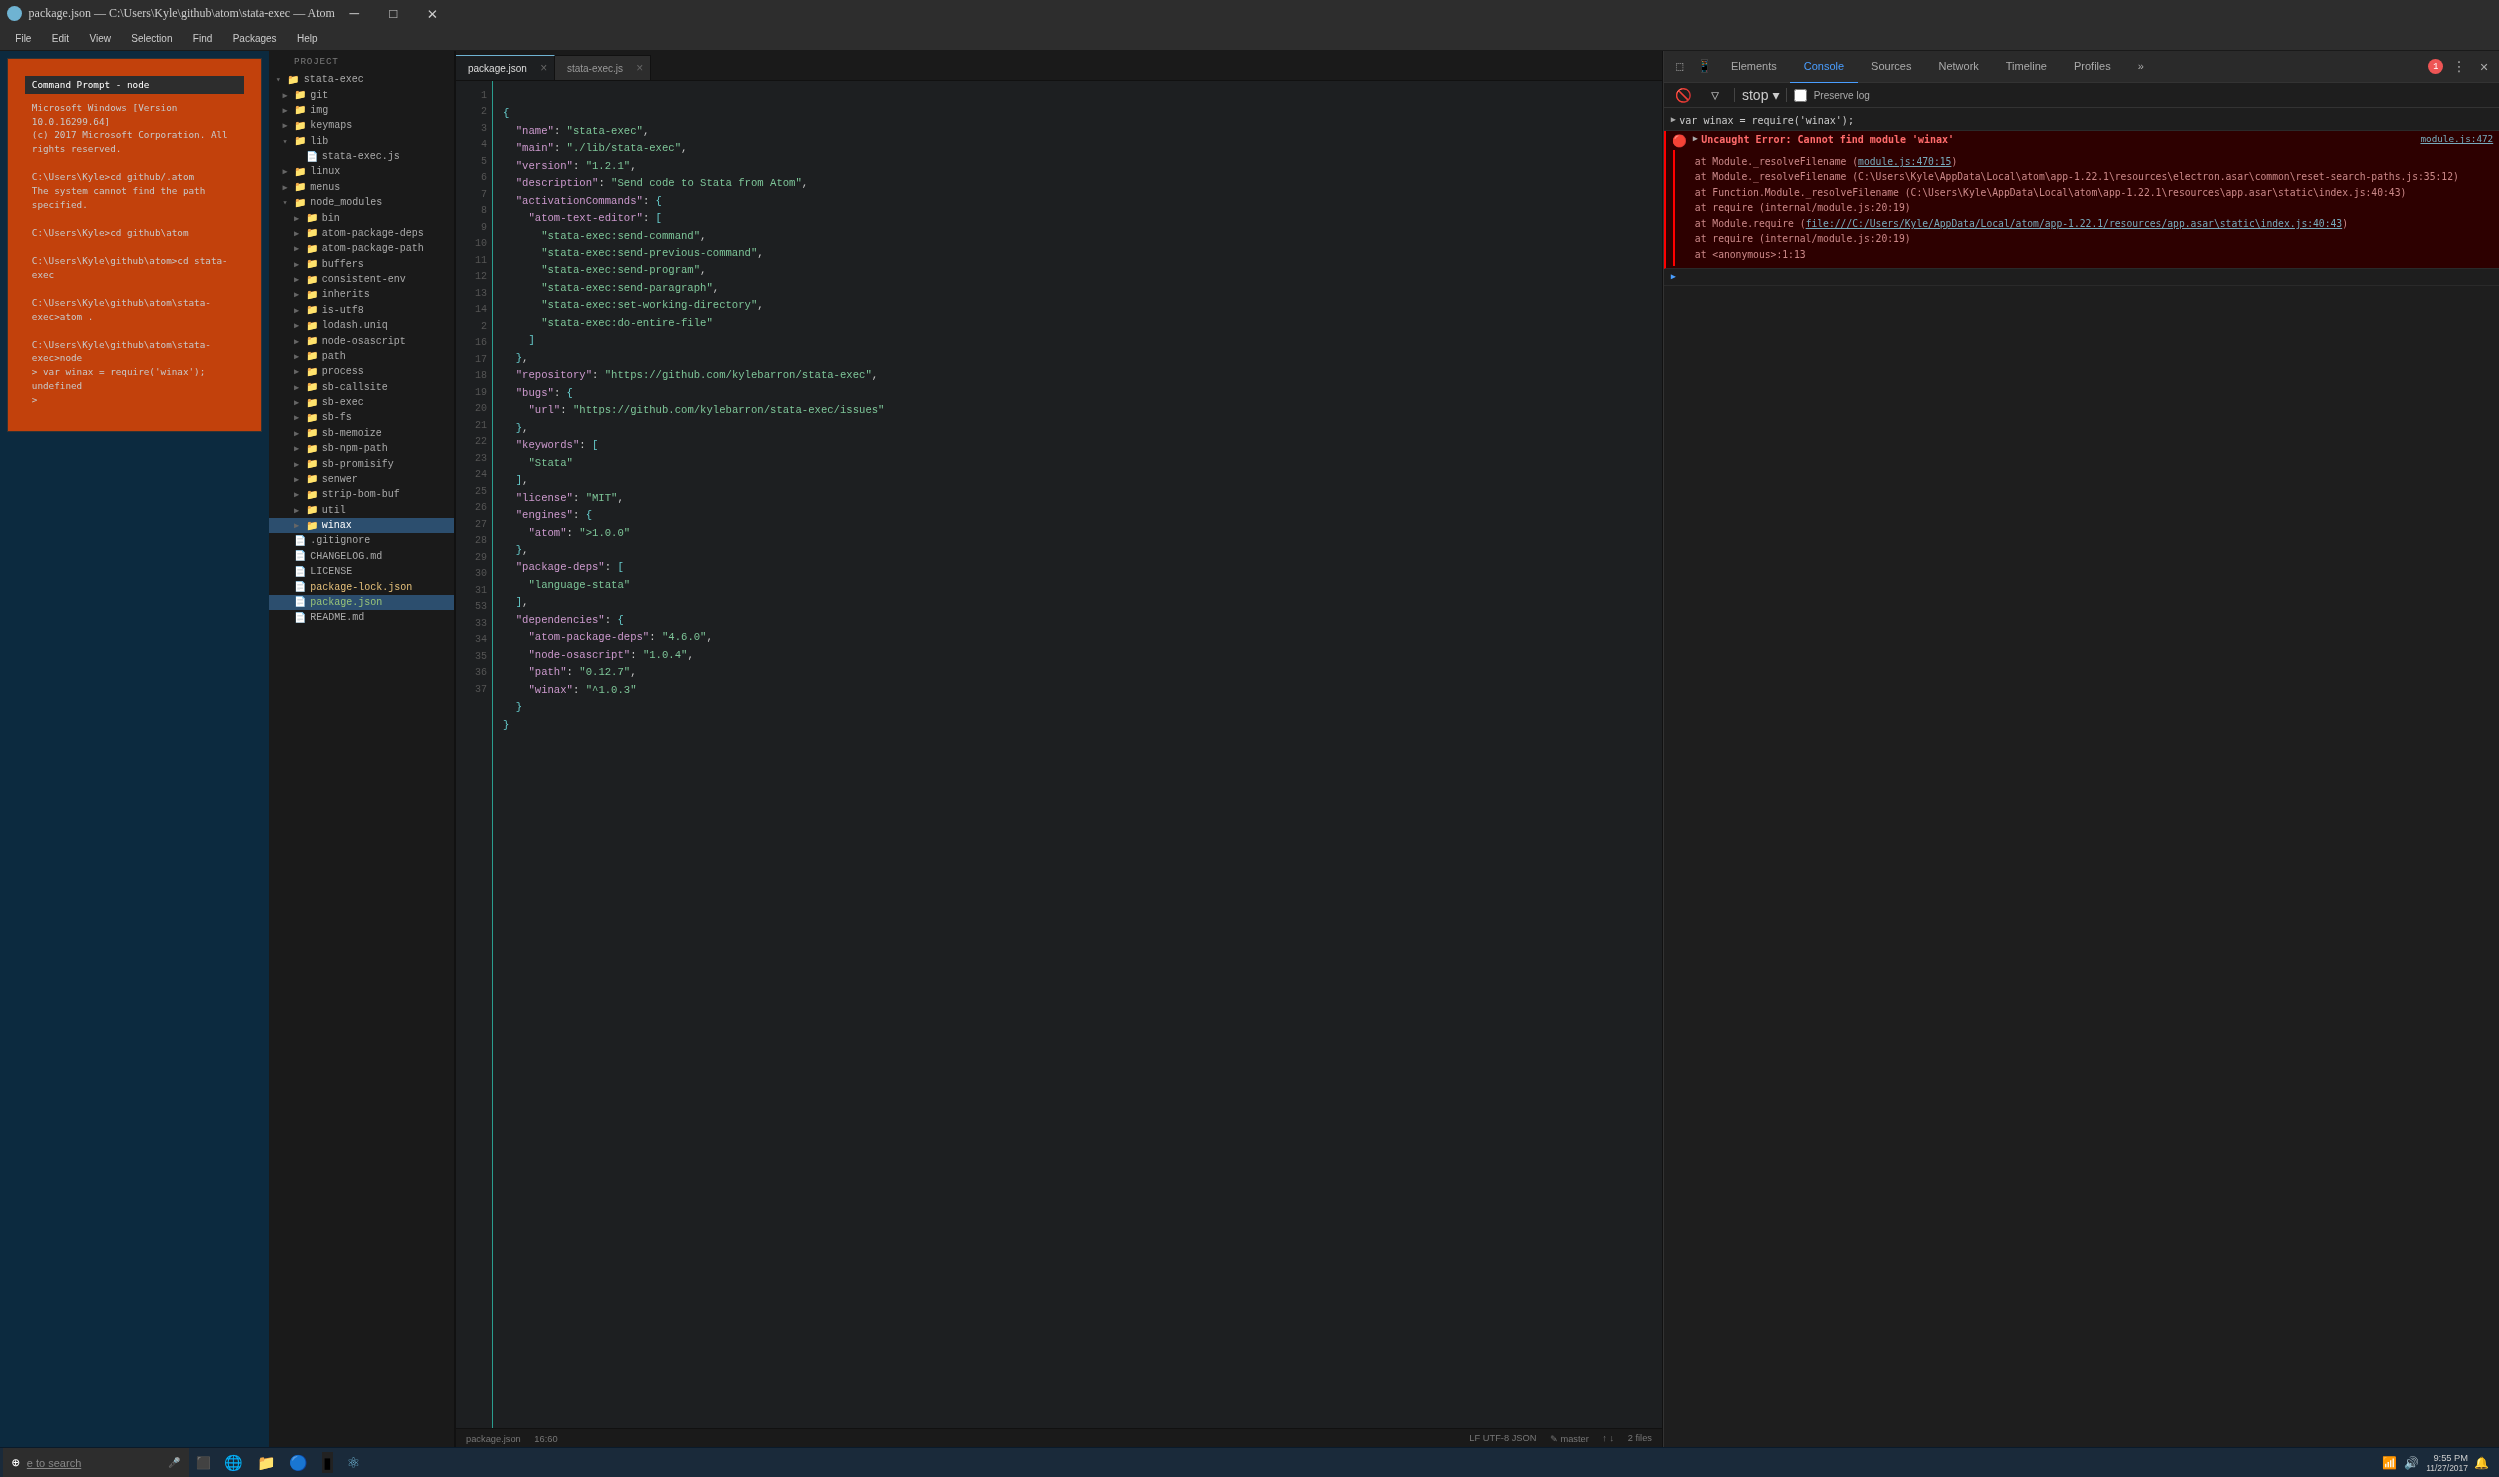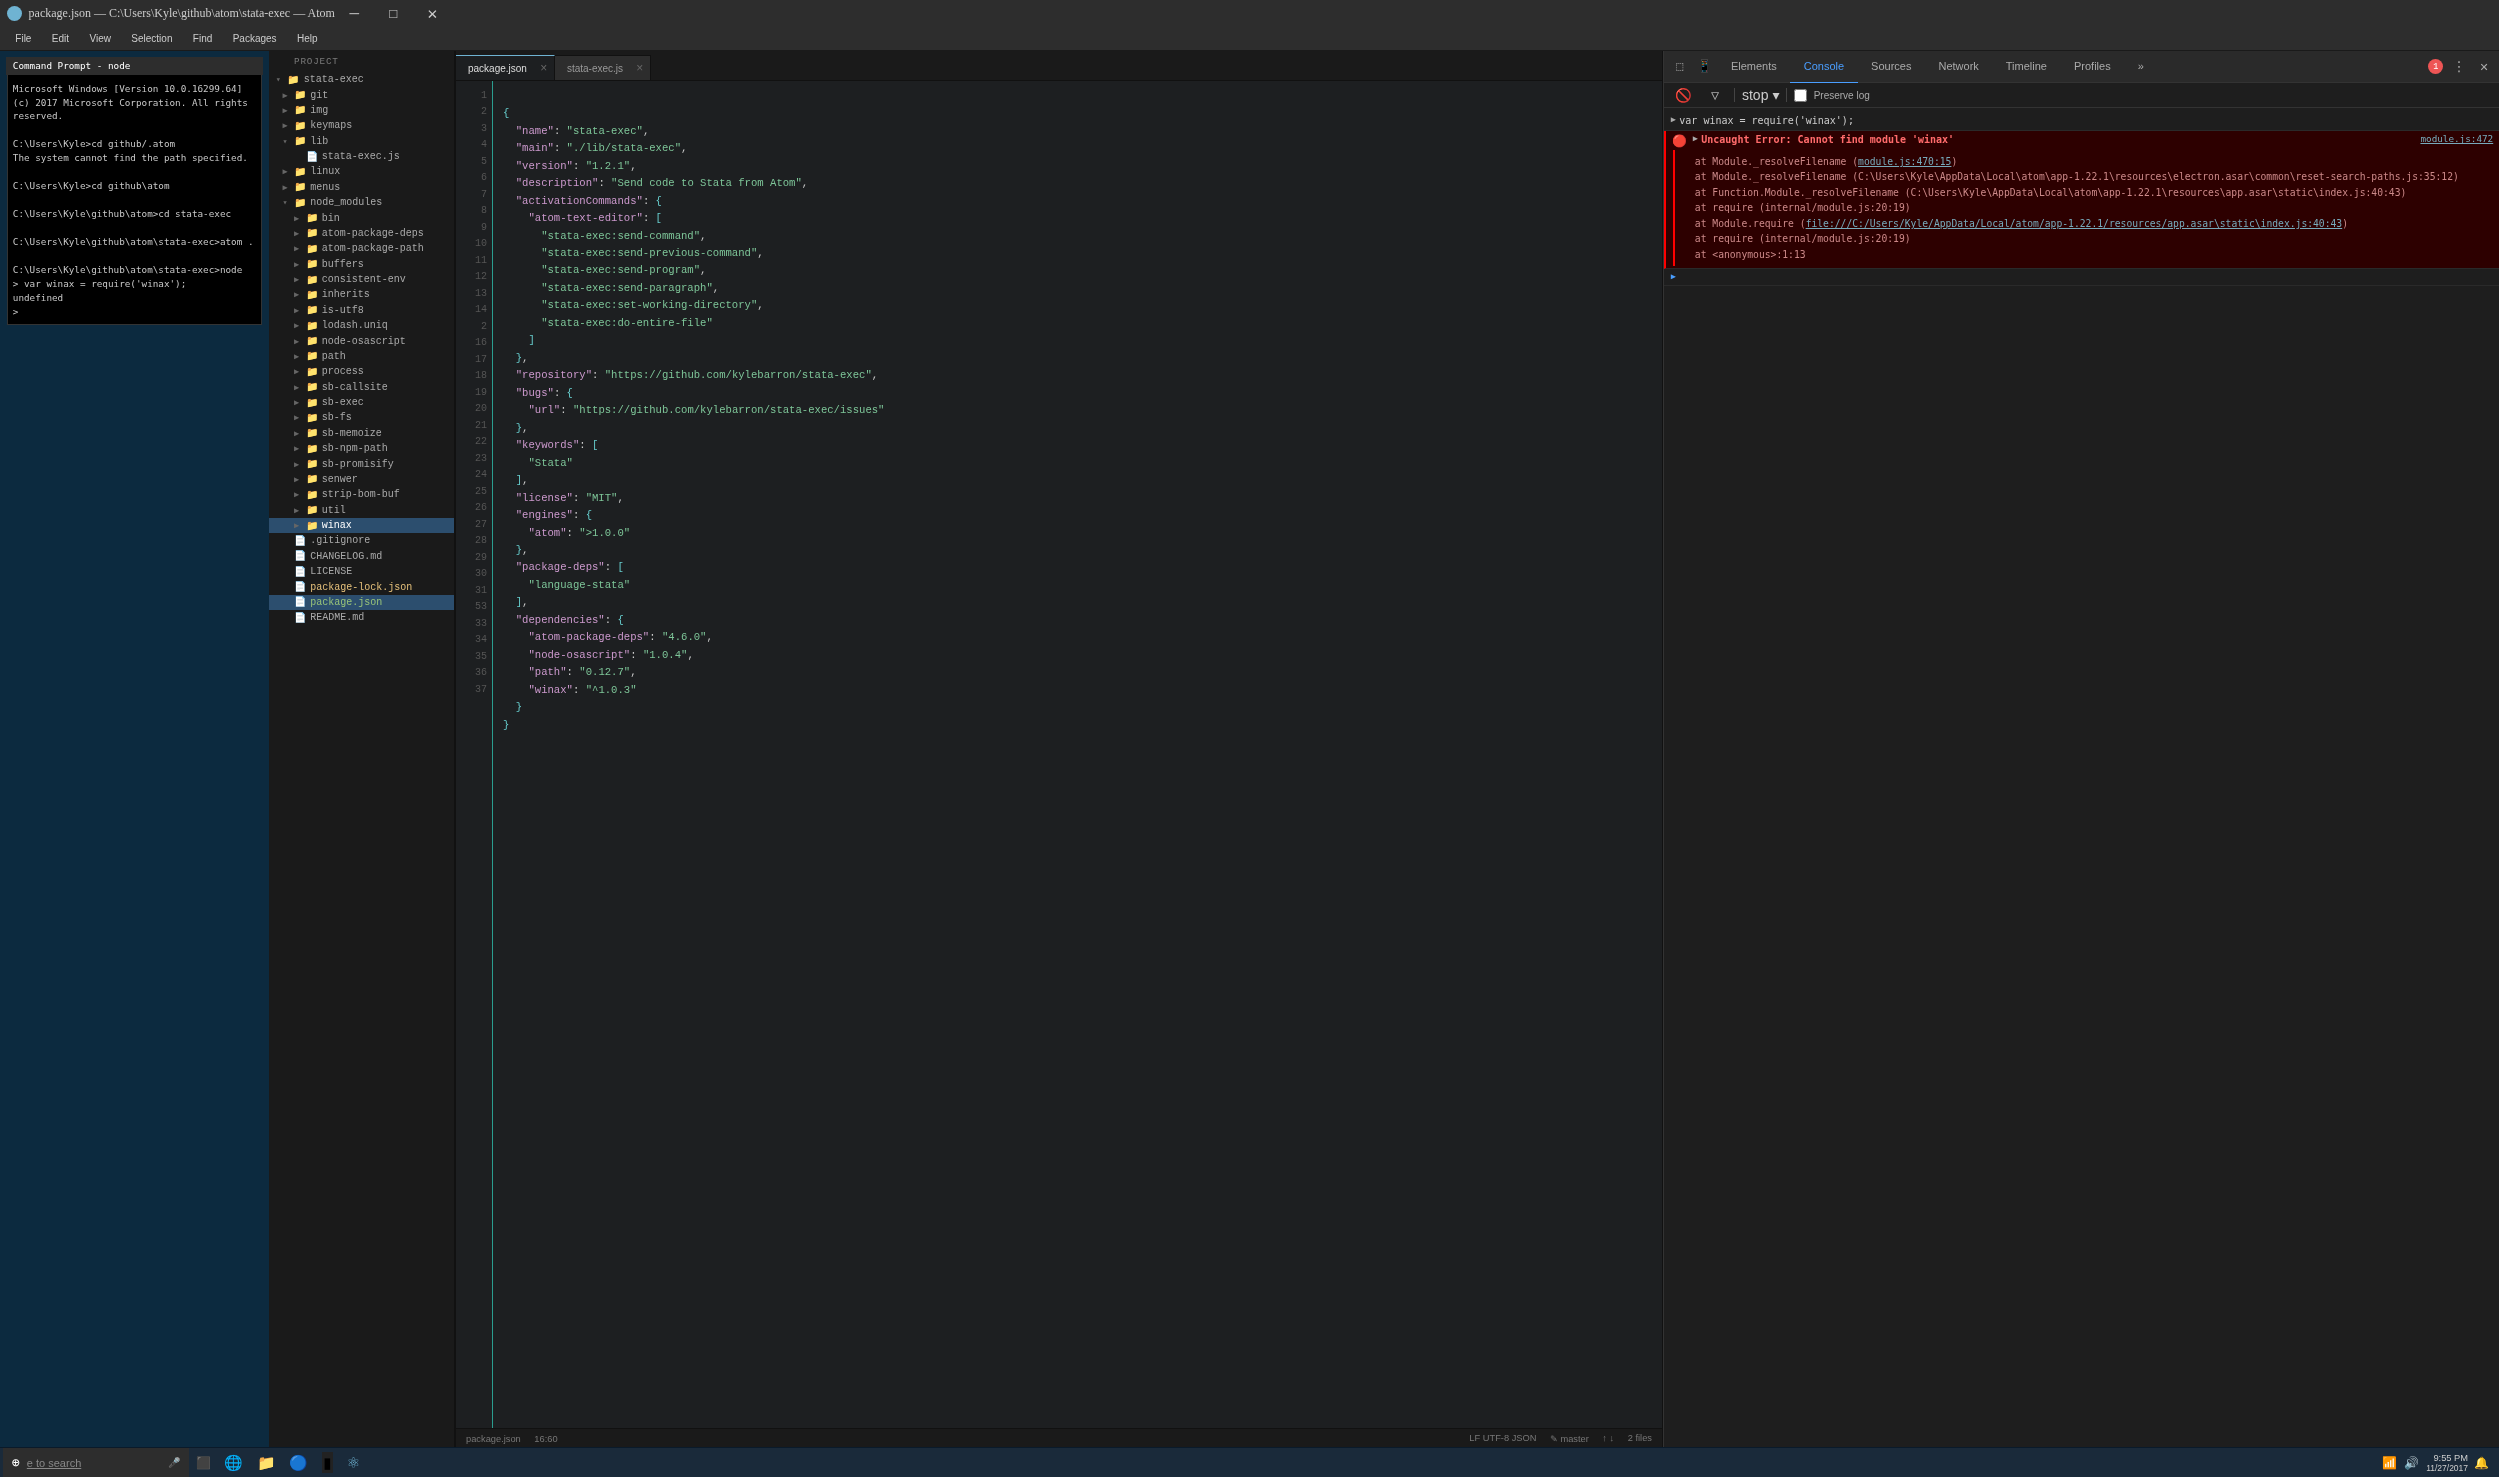--- a/index.html
+++ b/index.html
@@ -61,23 +61,23 @@
       background: #0c2a3f;
       color: #c8d8e8;
       font-size: 9.7px;
       font-family: Consolas, monospace;
       display: flex;
       flex-direction: column;
       padding: 6.8px;
       position: relative;
     }
     .cmd-window {
-      background: #000000;
+      background: #c2410c;
       border: 0.8px solid #333;
-      padding: 5px;
+      padding: 24px;
       margin-bottom: 0;
       color: #c8c8c8;
       font-size: 9.3px;
     }
     .cmd-title {
       background: #2d2d2d;
       margin: -6.8px -6.8px 6.8px -6.8px;
       padding: 3.4px 6.8px;
       font-size: 9.3px;
       color: #fff;

